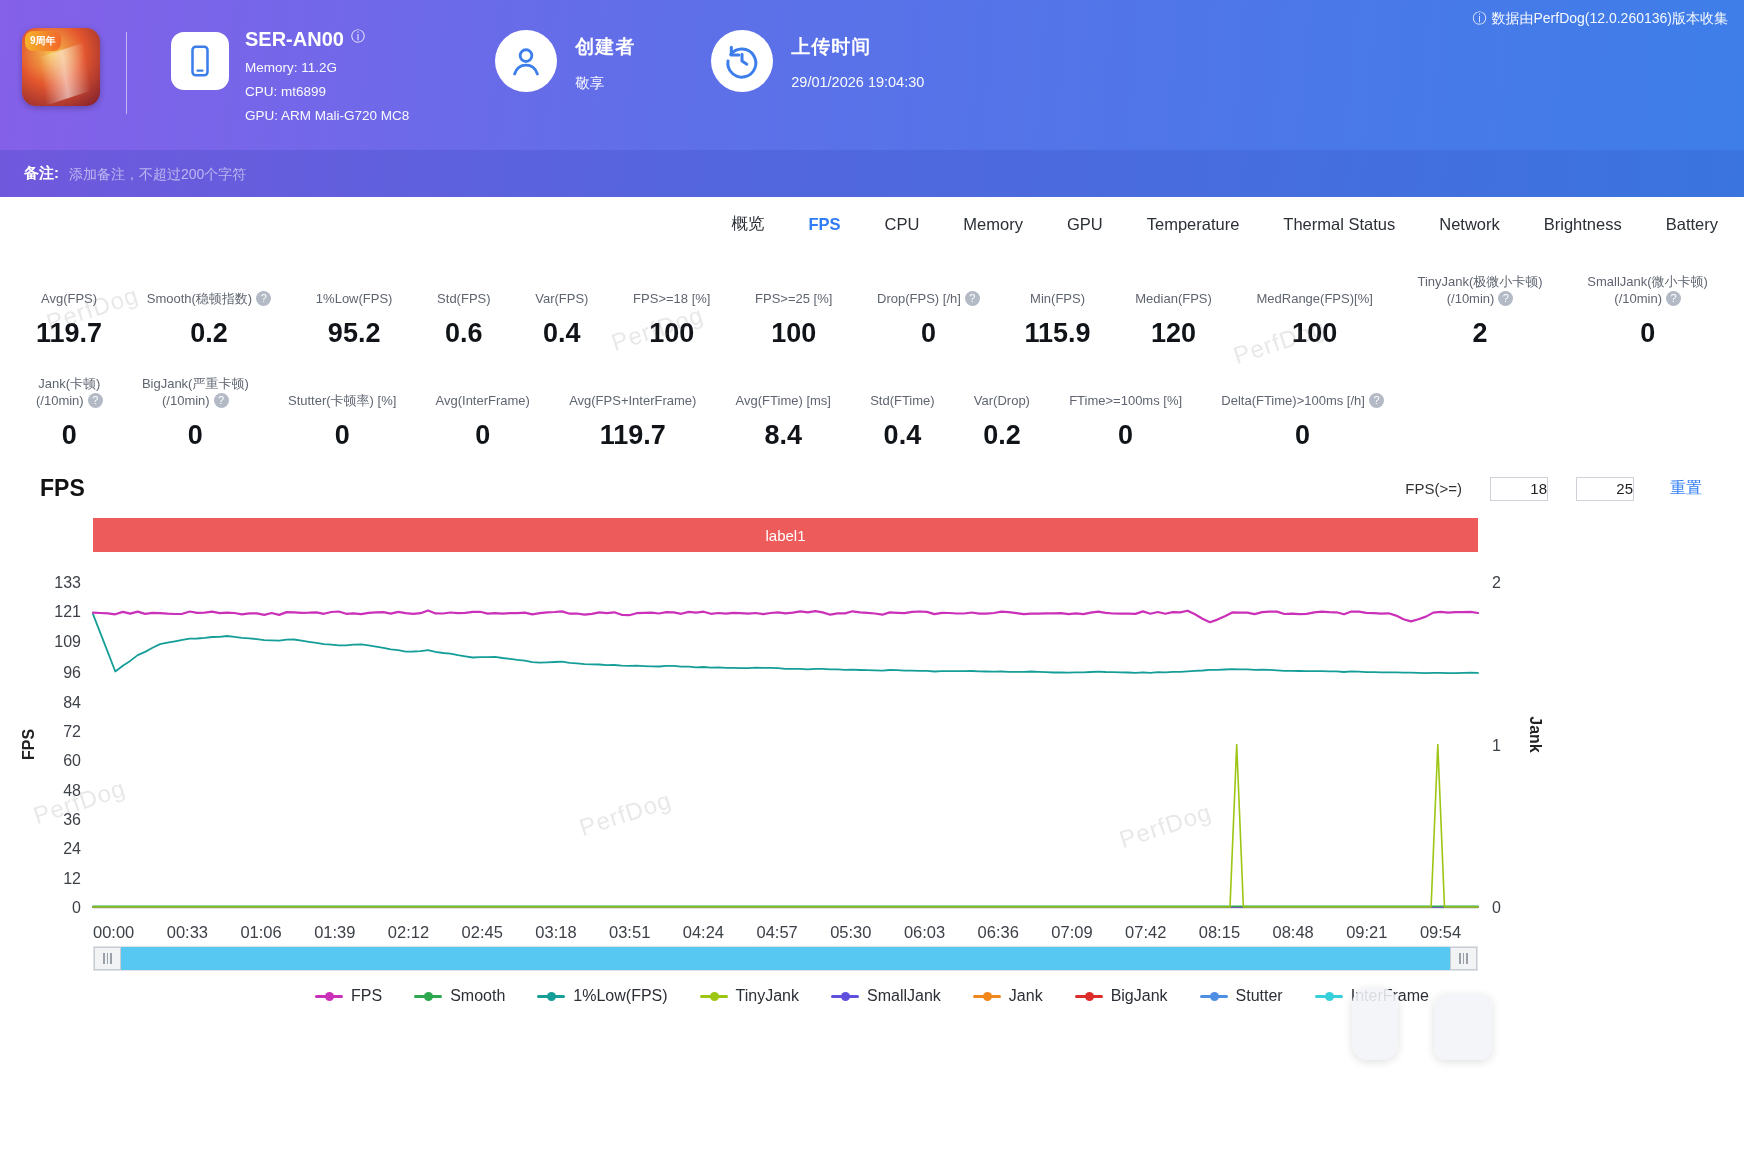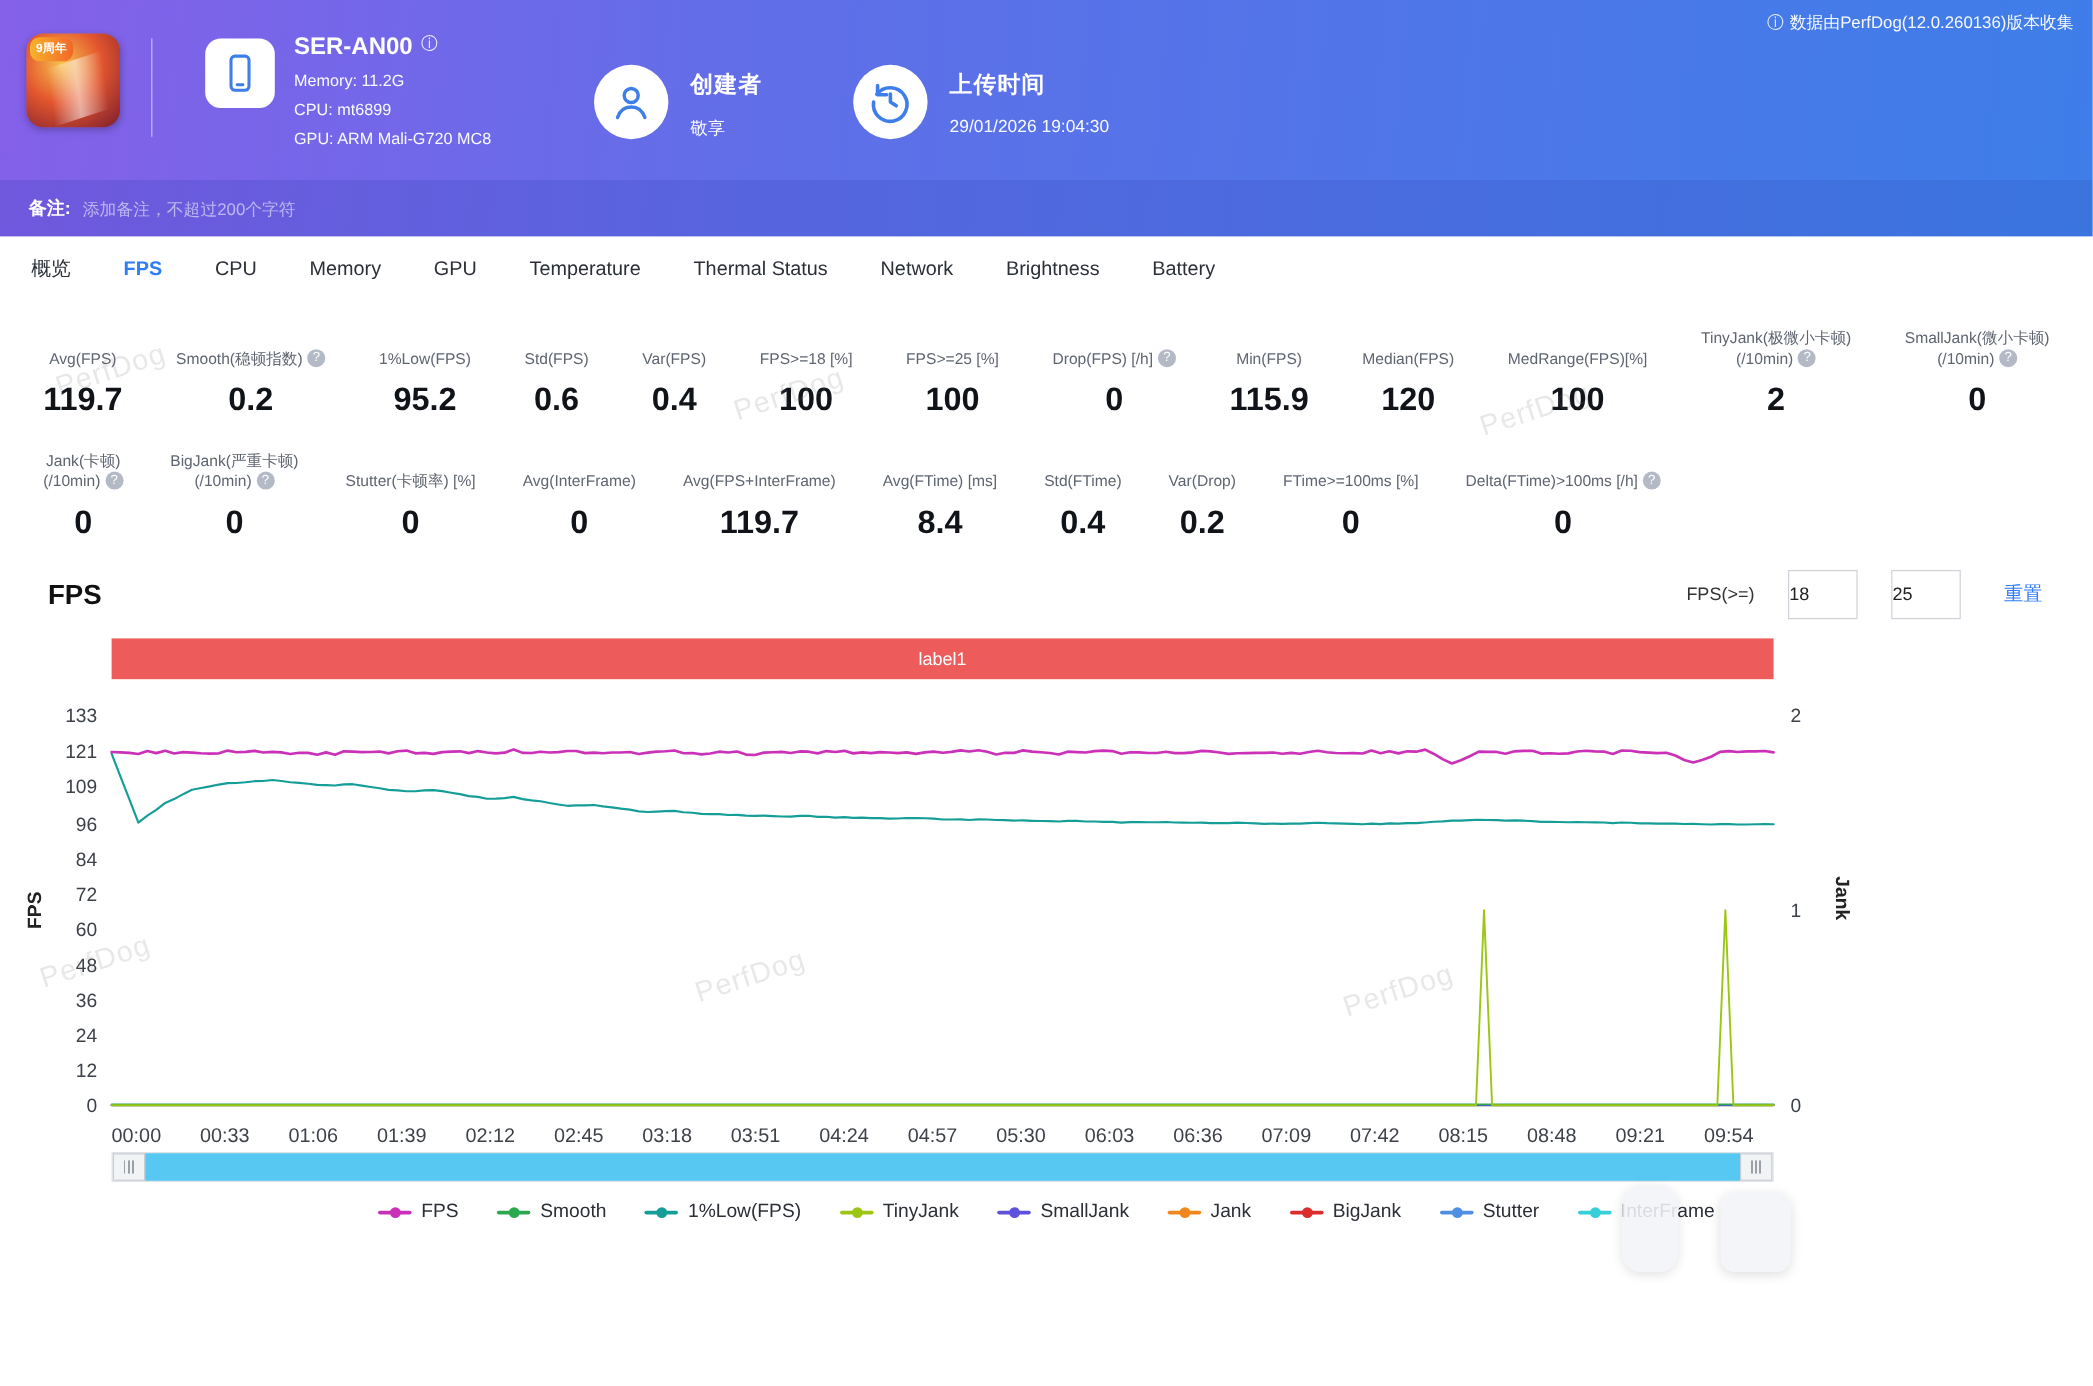--- a/index.html
+++ b/index.html
@@ -42,21 +42,21 @@
   .device-block { display:flex; margin-left:44px; }
   .dev-icon {
     width:58px; height:58px; background:#fff; border-radius:13px; flex:none;
     display:flex; align-items:center; justify-content:center; margin-top:4px;
   }
   .dev-texts { margin-left:16px; }
   .dev-title { font-size:20px; font-weight:bold; display:flex; align-items:flex-start; gap:7px; }
   .info-i { font-size:14px; font-weight:normal; opacity:0.9; cursor:pointer; }
   .dev-line { font-size:13.5px; margin-top:9px; opacity:0.96; }
 
-  .meta-block { display:flex; margin-left:86px;margin-top:24px; }
+  .meta-block { display:flex; margin-left:86px; }
   .meta-block.duration { margin-left:72px; }
   .meta-block.upload { margin-left:76px; }
   .meta-icon {
     width:62px; height:62px; background:#fff; border-radius:50%; flex:none;
     display:flex; align-items:center; justify-content:center; margin-top:2px;
   }
   .meta-texts { margin-left:18px; padding-top:6px; }
   .meta-label { font-size:19px; font-weight:bold; letter-spacing:1px; }
   .meta-value { font-size:14.5px; margin-top:14px; opacity:0.97; }
 
@@ -72,21 +72,21 @@
     display:flex; align-items:center; padding-left:24px; color:#fff;
   }
   .note-label { font-size:15px; font-weight:bold; flex:none; }
   .note-input {
     background:transparent; border:none; outline:none; color:#fff;
     font-size:14px; margin-left:10px; width:400px; font-family:"Liberation Sans",sans-serif;
   }
   .note-input::placeholder { color:rgba(255,255,255,0.55); }
 
   
-  .tabs { height:54px; display:flex; align-items:center; padding:0 26px; gap:44px; }
+  .tabs { height:54px; display:flex; align-items:center; padding:0 26px; gap:44px;justify-content:flex-end; }
   .tab { font-size:16.5px; color:#2b2f36; cursor:pointer; }
   .tab.active { color:#2f7cf6; font-weight:bold; }
 
   
   .stats-row { display:flex; justify-content:space-between; padding:0 36px; }
   .stats-row.r1 { margin-top:22px; }
   .stats-row.r2 { margin-top:26px; width:1420px; }
   .stat { text-align:center; }
   .stat-label { font-size:13px; color:#5f6570; min-height:34px; display:flex; flex-direction:column; justify-content:flex-end; line-height:17px; }
   .stat-label .lab-line { display:flex; align-items:center; justify-content:center; gap:4px; }
@@ -97,21 +97,21 @@
     cursor:pointer; flex:none;
   }
 
   
   .fps-head { display:flex; align-items:center; margin-top:24px; padding:0 42px 0 40px; }
   .fps-title { font-size:23px; font-weight:bold; color:#111; }
   .fps-spacer { flex:1; }
   .fps-controls { display:flex; align-items:center; gap:28px; }
   .filter-label { font-size:15px; color:#333; }
   .filter-input {
-    width:58px; height:41px; border:1px solid #cfd3d9; text-align:left;
+    width:58px; height:24px; border:1px solid #cfd3d9; text-align:right;
     font-size:15px; color:#222; outline:none; font-family:"Liberation Sans",sans-serif;
   }
   .reset-link { font-size:16px; color:#2f7cf6; cursor:pointer; margin-left:8px; text-decoration:none; }
 
   
   .banner {
     margin:16px 0 0 93px; width:1385px; height:34px; background:#ee5b5b;
     color:#fff; font-size:15px; display:flex; align-items:center; justify-content:center;
   }
 

